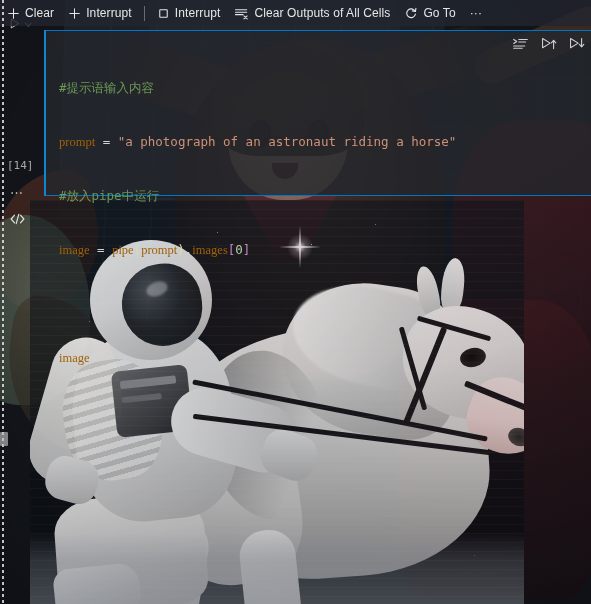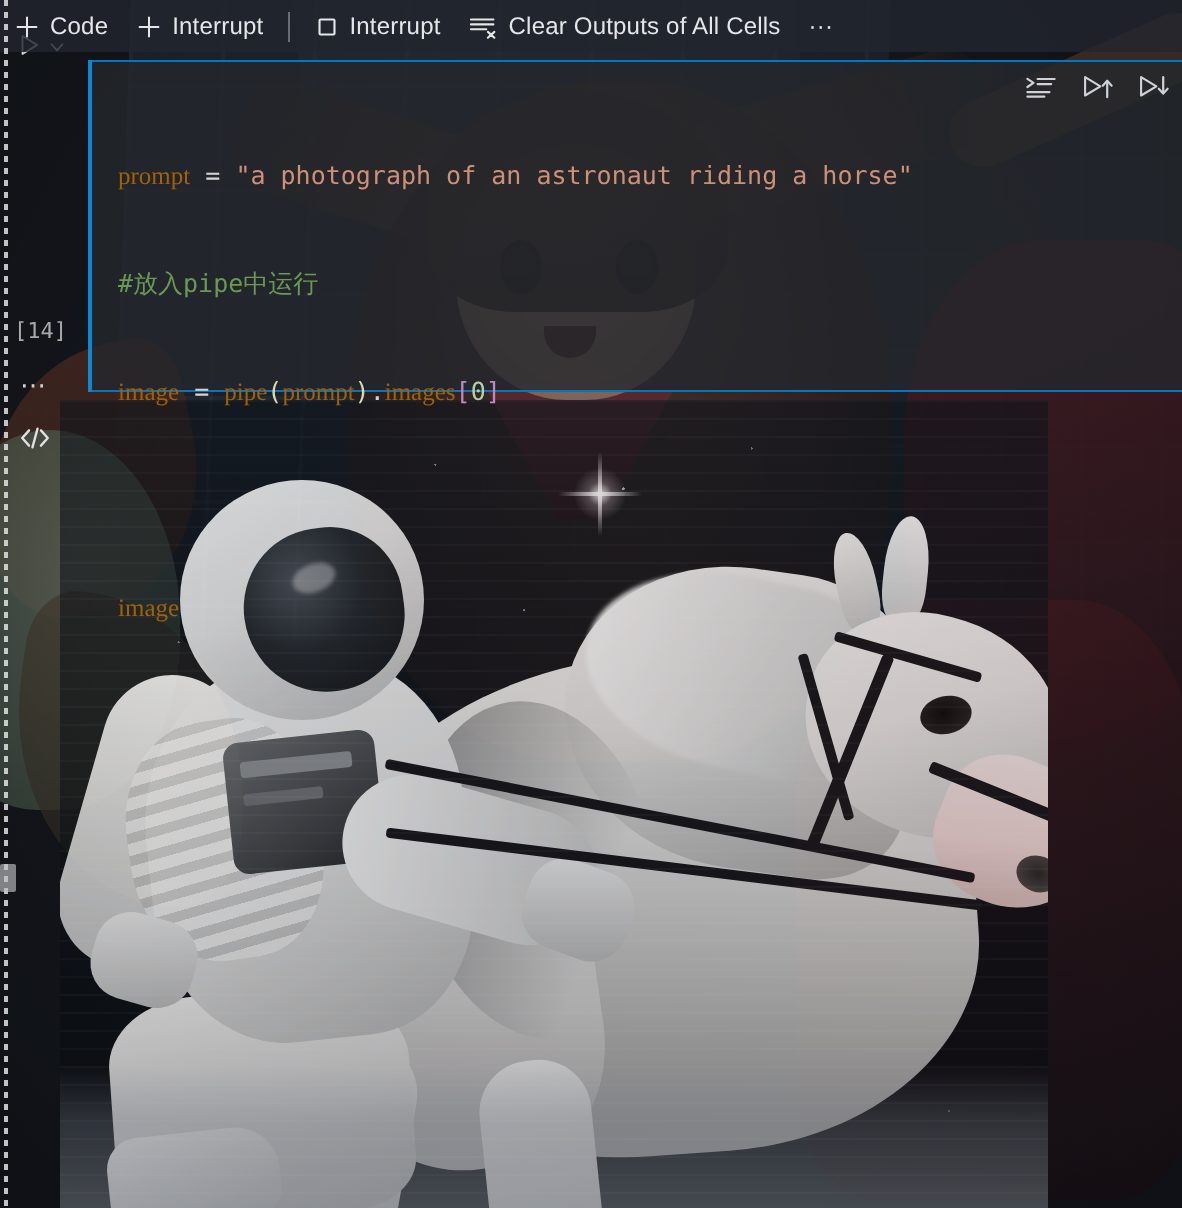--- a/index.html
+++ b/index.html
@@ -577,20 +577,21 @@
     <div class="rein rein-2"></div>
 
     <div class="oi-layer oi-ground"></div>
     <div class="oi-layer oi-bands"></div>
   </div>
 
   <div class="cell">
     <div class="cell-accent"></div>
 
     <div class="cell-code">
+      <div class="ln"><span class="tok-comment">#提示语输入内容</span></div>
       <div class="ln"><span class="tok-var">prompt</span><span class="tok-op"> = </span><span class="tok-str">"a photograph of an astronaut riding a horse"</span></div>
       <div class="ln"><span class="tok-comment">#放入pipe中运行</span></div>
       <div class="ln"><span class="tok-var">image</span><span class="tok-op"> = </span><span class="tok-var">pipe</span><span class="tok-paren">(</span><span class="tok-var">prompt</span><span class="tok-paren">)</span><span class="tok-punct">.</span><span class="tok-var">images</span><span class="tok-bracket">[</span><span class="tok-num">0</span><span class="tok-bracket">]</span></div>
       <div class="ln">&nbsp;</div>
       <div class="ln"><span class="tok-var">image</span></div>
     </div>
   </div>
 
   <div class="gutter">
     <div class="g-run">
@@ -646,21 +647,21 @@
   </div>
 
   <div class="toolbar">
 
     <div class="tb-item">
       <span class="tb-ico">
         <svg width="13" height="13" viewBox="0 0 16 16" fill="none">
           <path d="M8 2.2 V13.8 M2.2 8 H13.8" stroke="#e4e6e8" stroke-width="1.25" stroke-linecap="round"></path>
         </svg>
       </span>
-      <span class="tb-label">Code</span>
+      <span class="tb-label">Clear</span>
     </div>
 
     <div class="tb-item">
       <span class="tb-ico">
         <svg width="13" height="13" viewBox="0 0 16 16" fill="none">
           <path d="M8 2.2 V13.8 M2.2 8 H13.8" stroke="#e4e6e8" stroke-width="1.25" stroke-linecap="round"></path>
         </svg>
       </span>
       <span class="tb-label">Interrupt</span>
     </div>
@@ -679,20 +680,29 @@
     <div class="tb-item">
       <span class="tb-ico">
         <svg width="15" height="13" viewBox="0 0 18 16" fill="none">
           <path d="M1.6 3.4 H15.4 M1.6 6.4 H15.4 M1.6 9.4 H11" stroke="#e4e6e8" stroke-width="1.3" stroke-linecap="round"></path>
           <path d="M12 11 L16 14.6 M16 11 L12 14.6" stroke="#e4e6e8" stroke-width="1.3" stroke-linecap="round"></path>
         </svg>
       </span>
       <span class="tb-label">Clear Outputs of All Cells</span>
     </div>
 
+    <div class="tb-item">
+      <span class="tb-ico">
+        <svg width="14" height="14" viewBox="0 0 16 16" fill="none">
+          <path d="M12.6 6.1 A5 5 0 1 0 13 9.2" stroke="#e4e6e8" stroke-width="1.3" fill="none" stroke-linecap="round"></path>
+          <path d="M9.4 5.6 L13.1 6.2 L13.6 2.6" stroke="#e4e6e8" stroke-width="1.3" fill="none" stroke-linecap="round" stroke-linejoin="round"></path>
+        </svg>
+      </span>
+      <span class="tb-label">Go To</span>
+    </div>
 
     <div class="tb-item">
       <span class="tb-label">···</span>
     </div>
 
     <div class="tb-spacer"></div>
 
   </div>
 
   <div class="left-ruler"></div>

